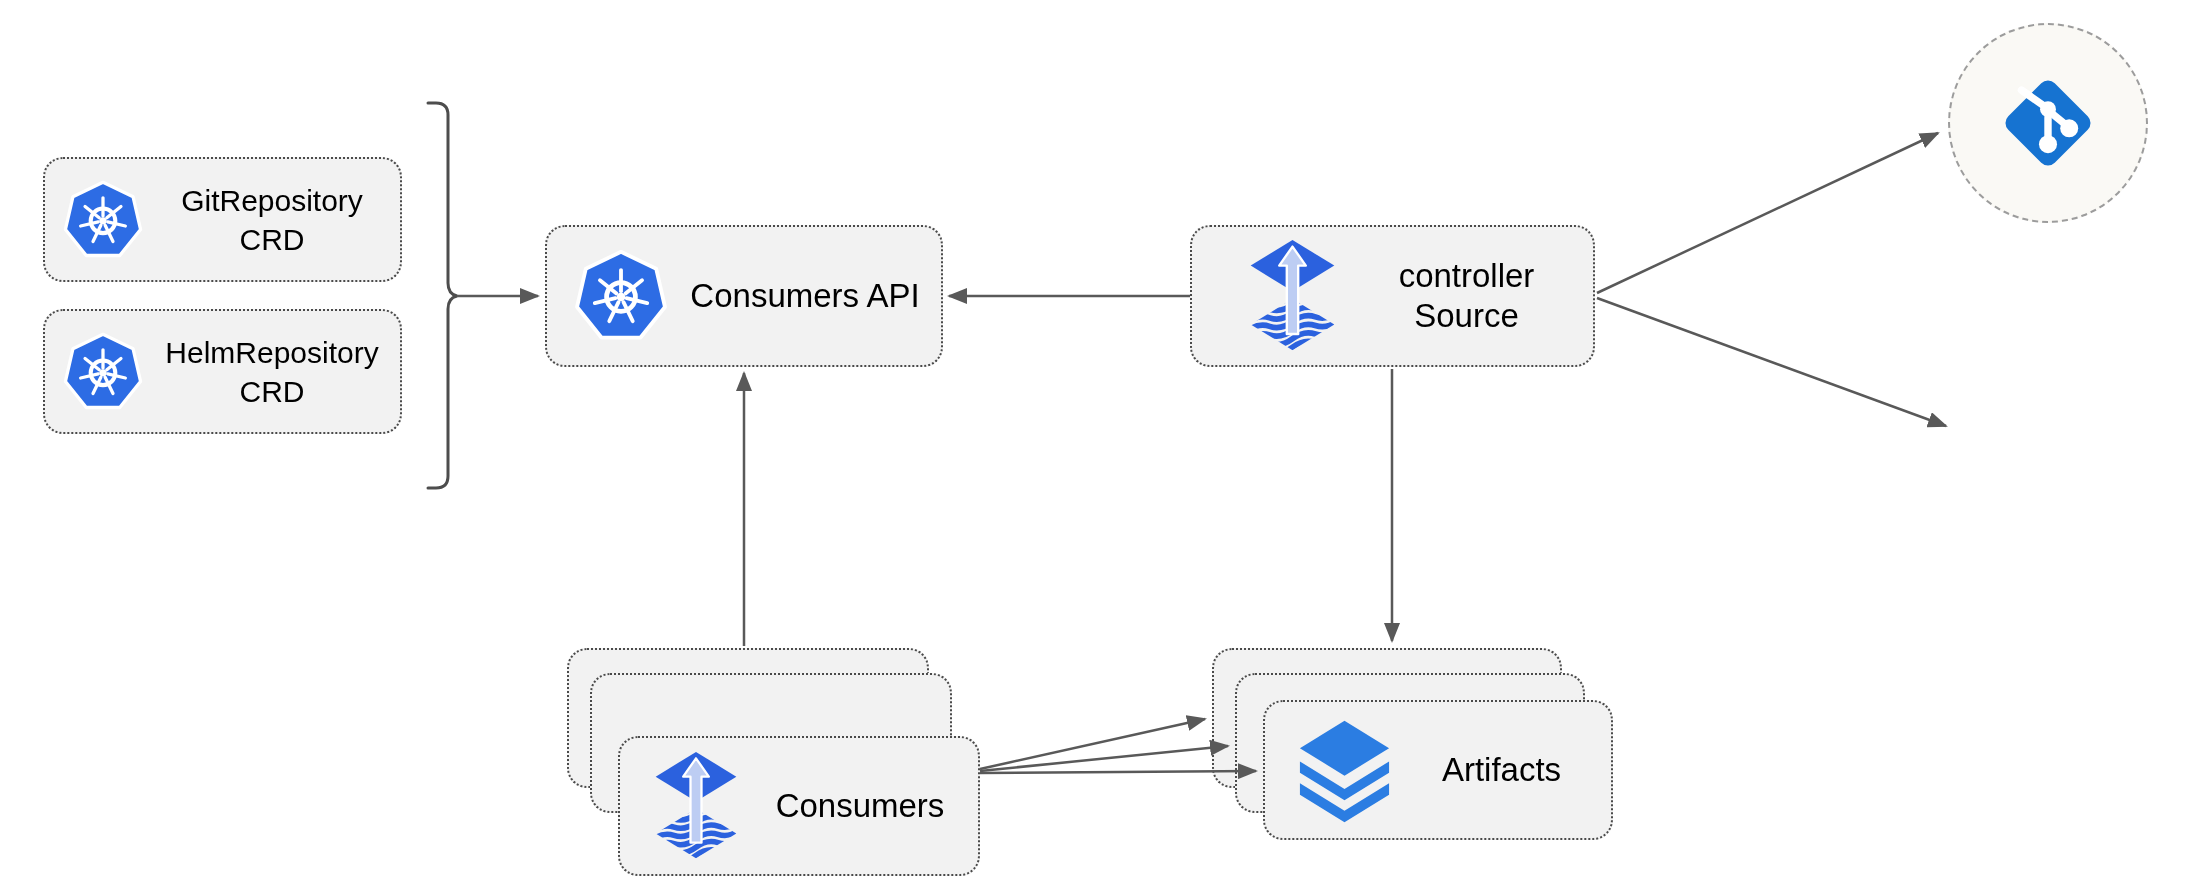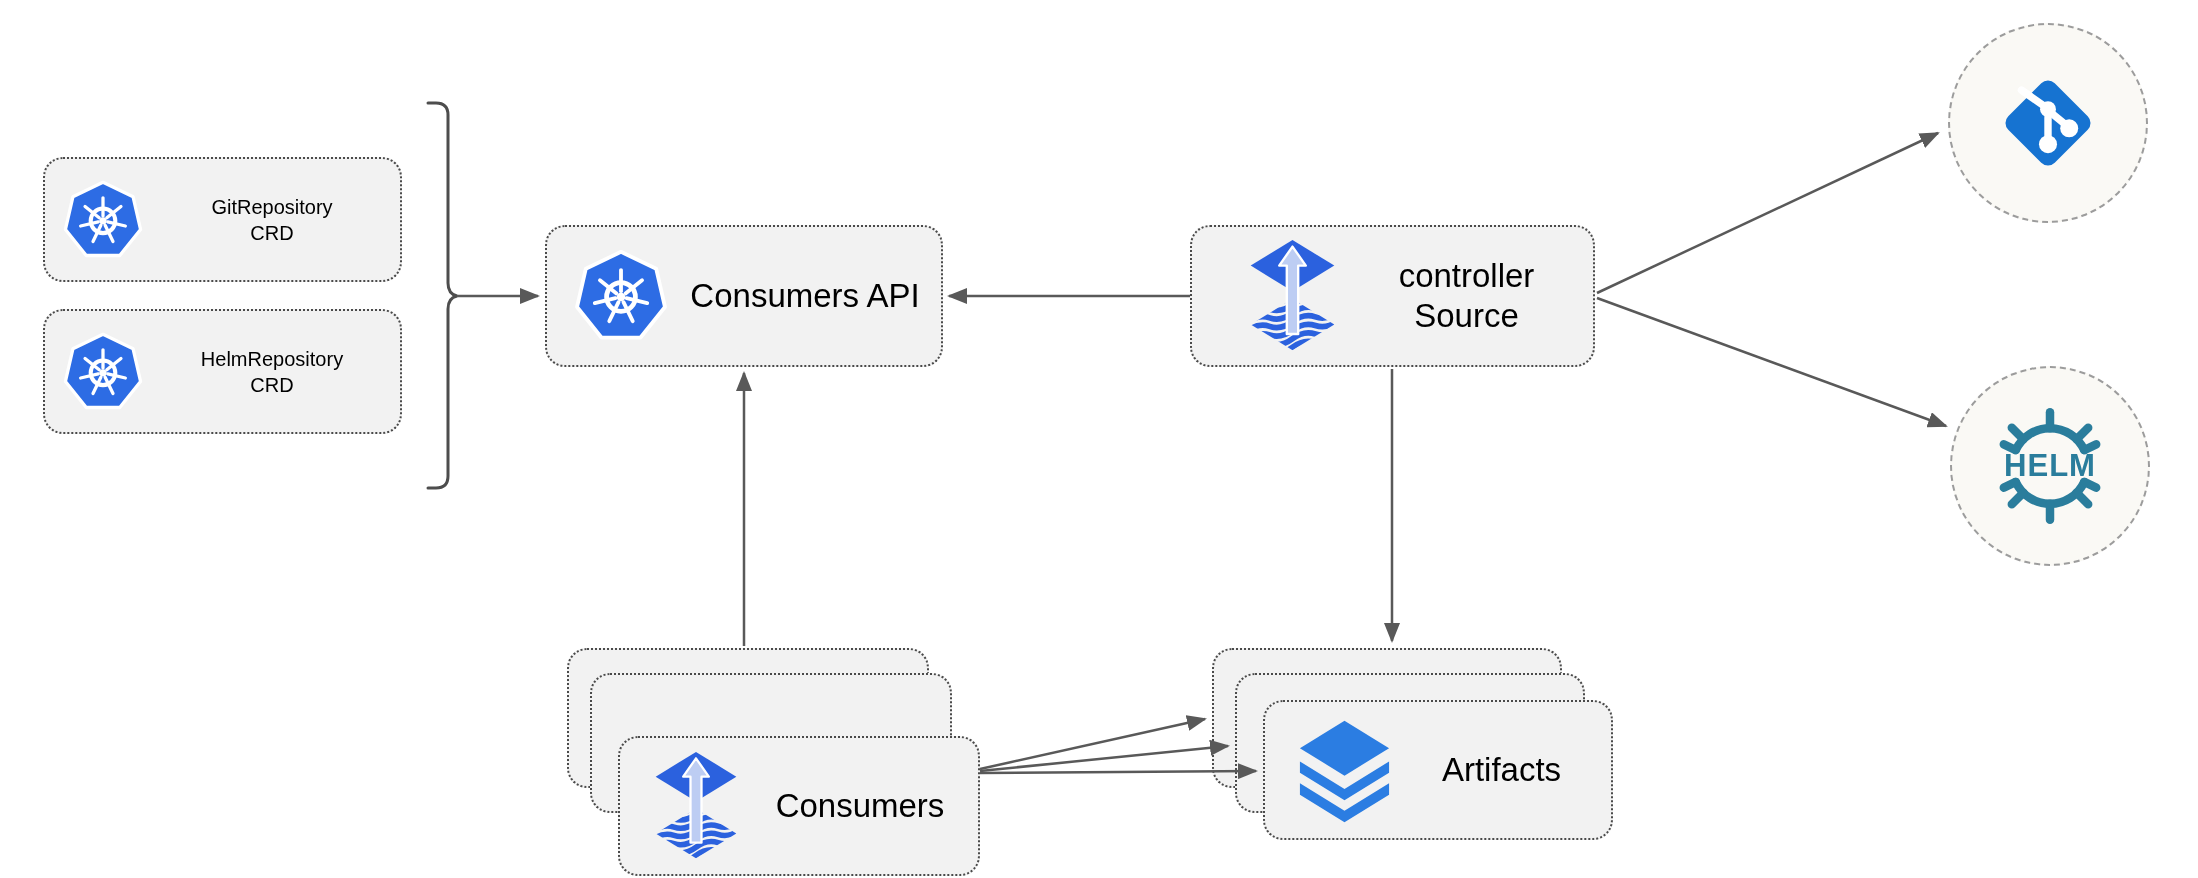--- a/index.html
+++ b/index.html
@@ -10,21 +10,21 @@
   .connectors{position:absolute;left:0;top:0;z-index:5;pointer-events:none;}
   .box{
     position:absolute;box-sizing:border-box;z-index:1;
     background:var(--box_fill,#f2f2f2);
     border:2px dotted var(--box_border,#4a4a4a);
     border-radius:20px;
     display:flex;align-items:center;
   }
   .label{flex:1;text-align:center;color:var(--label_color,#000);}
   .label.lg{font-size:33px;line-height:1.2;}
-  .label.sm{font-size:20px;line-height:1.3;}
+  .label.sm{font-size:30px;line-height:1.3;}
   .icon{flex:none;display:block;}
   .endpoint{
     position:absolute;box-sizing:border-box;z-index:1;
     background:var(--circle_fill,#faf9f5);
     border:2px dashed var(--circle_border,#9c9c9c);
     border-radius:50%;
     display:flex;align-items:center;justify-content:center;
   }
   svg text{font-family:"Liberation Sans","DejaVu Sans",sans-serif;}
 </style>
@@ -167,33 +167,14 @@
       <div class="label lg">Artifacts</div>
     </div>
   </div>
 
   <div class="endpoint" style="left:1948px;top:23px;width:200px;height:200px">
     <svg class="icon" width="106" height="106">
         <use href="#git-icon"></use>
       </svg>
   </div>
 
-  <div class="endpoint" style="left:1950px;top:366px;width:200px;height:200px">
-    <svg class="icon" width="132" height="132" viewBox="0 0 140 140">
-      <g stroke="var(--helm_teal)" stroke-width="9" fill="none" stroke-linecap="round">
-        <path d="M33.7,53.1 A40,40 0 0 1 106.3,53.1"></path>
-        <path d="M33.7,86.9 A40,40 0 0 0 106.3,86.9"></path>
-        <line x1="70" y1="30" x2="70" y2="13"></line>
-        <line x1="41.7" y1="41.7" x2="29.5" y2="29.5"></line>
-        <line x1="98.3" y1="41.7" x2="110.5" y2="29.5"></line>
-        <line x1="70" y1="110" x2="70" y2="127"></line>
-        <line x1="41.7" y1="98.3" x2="29.5" y2="110.5"></line>
-        <line x1="98.3" y1="98.3" x2="110.5" y2="110.5"></line>
-        <line x1="33.7" y1="53.1" x2="21" y2="47"></line>
-        <line x1="106.3" y1="53.1" x2="119" y2="47"></line>
-        <line x1="33.7" y1="86.9" x2="21" y2="93"></line>
-        <line x1="106.3" y1="86.9" x2="119" y2="93"></line>
-      </g>
-      <text x="70" y="81" text-anchor="middle" font-size="33" font-weight="bold" letter-spacing="1" fill="var(--helm_teal)">HELM</text>
-    </svg>
-  </div>
 
 </div>
 
 </body></html>

